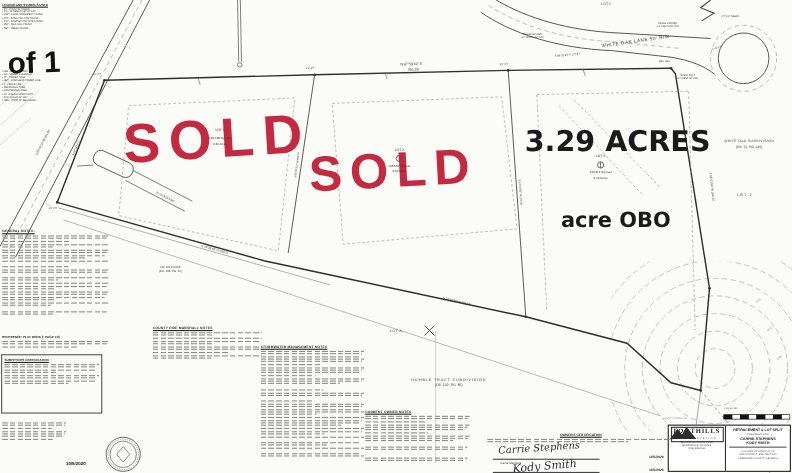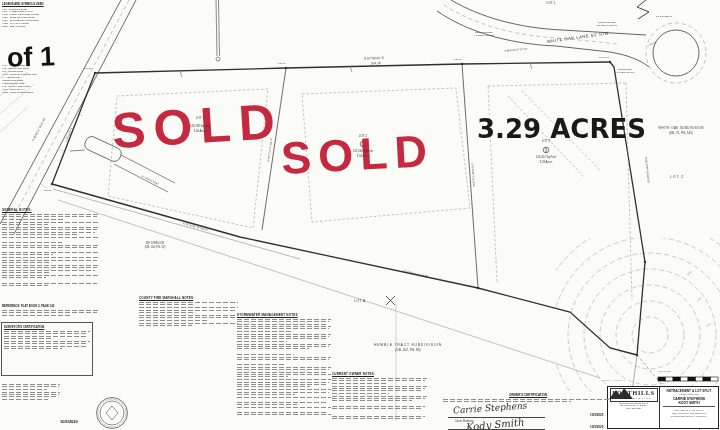--- a/index.html
+++ b/index.html
@@ -240,20 +240,21 @@
         <div class="litem">R/W - RIGHT OF WAY</div>
         <div class="litem">POB - POINT OF BEGINNING</div>
       </div>
   </div>
 
   <div id="sheet-label">of 1</div>
 
   <div class="stamp" id="sold1" style="color: rgb(197, 41, 63);">SOLD</div>
   <div class="stamp" id="sold2" style="color: rgb(197, 41, 63);">SOLD</div>
   <div class="listing" id="acreage">3.29 ACRES</div>
+  <div class="listing" id="price2">acre OBO</div>
 
   <div class="nhead" style="left:2px;top:208px;">GENERAL NOTES:</div>
   <div class="nref" style="left:2px;top:304px;">REFERENCE: PLAT BOOK 2, PAGE 140</div>
   <div class="nhead" style="left:139px;top:296px;">COUNTY FIRE MARSHALL NOTES</div>
   <div class="nhead" style="left:237px;top:313px;">STORMWATER MANAGEMENT NOTES</div>
   <div class="nhead" style="left:332px;top:372px;">CURRENT OWNER NOTES</div>
 
   <div id="cert-box">
     <div class="nheadi">SURVEYOR'S CERTIFICATION</div>
     <div id="cert-box-body">

